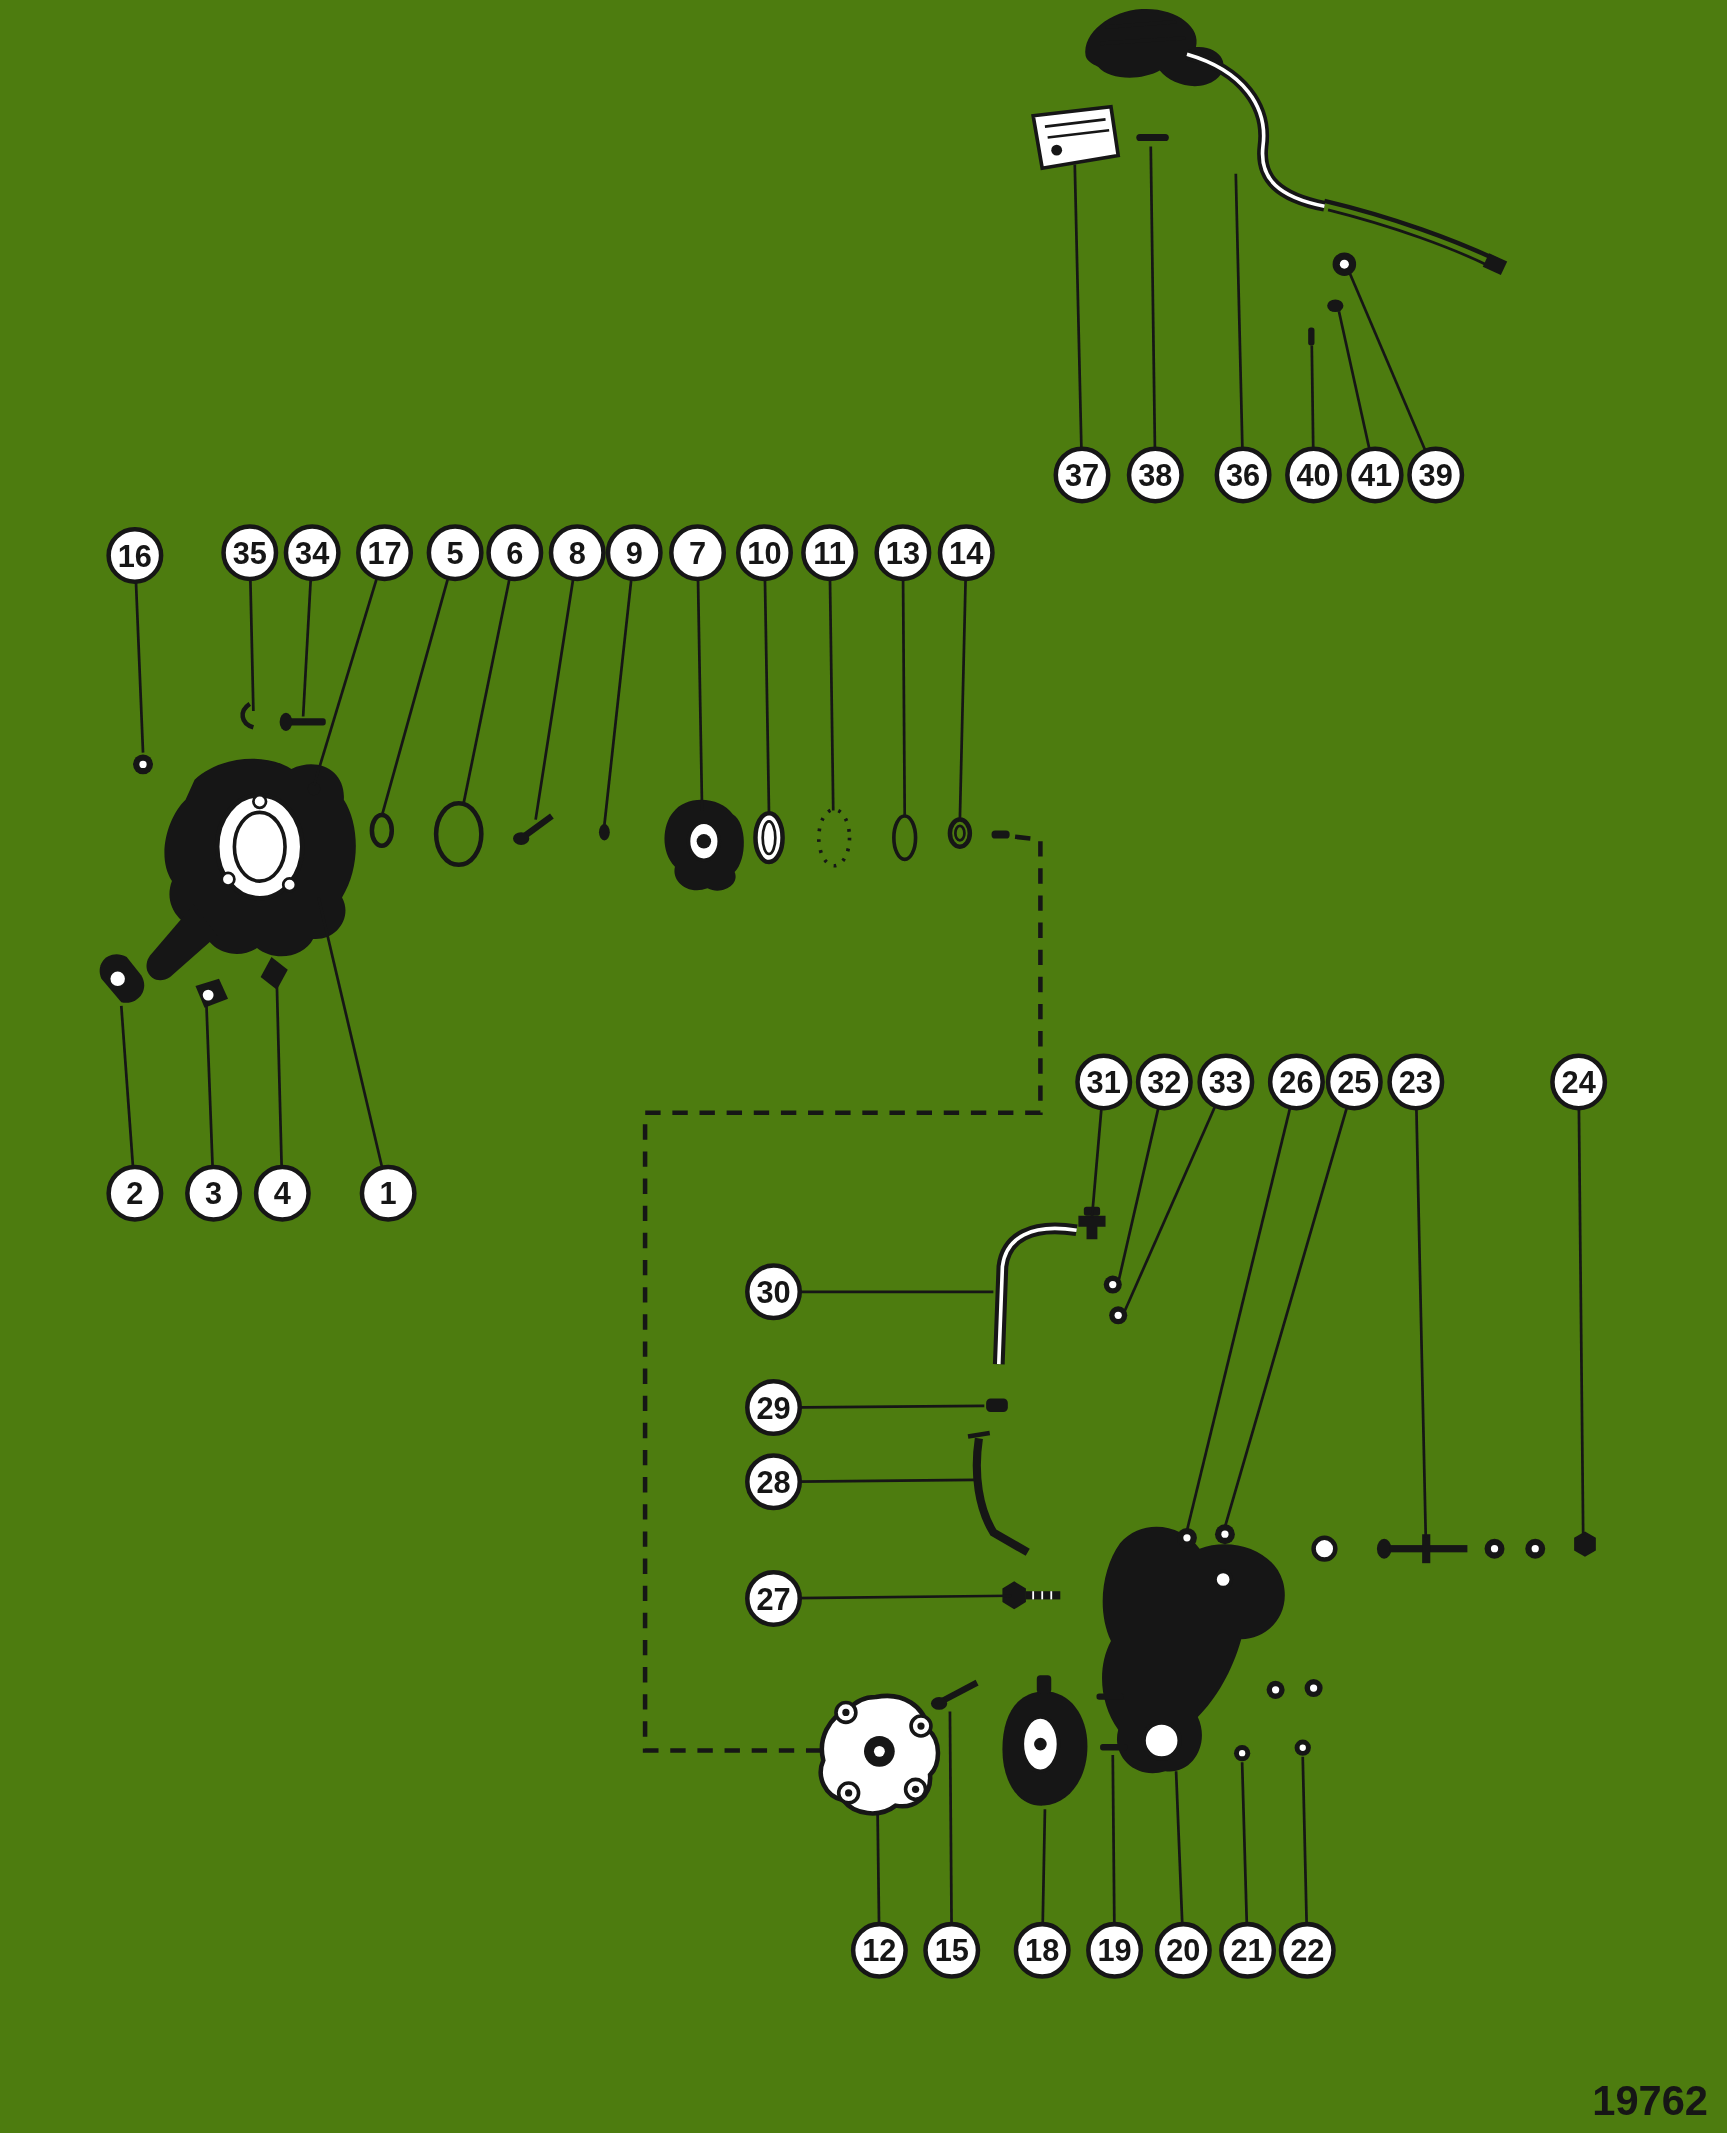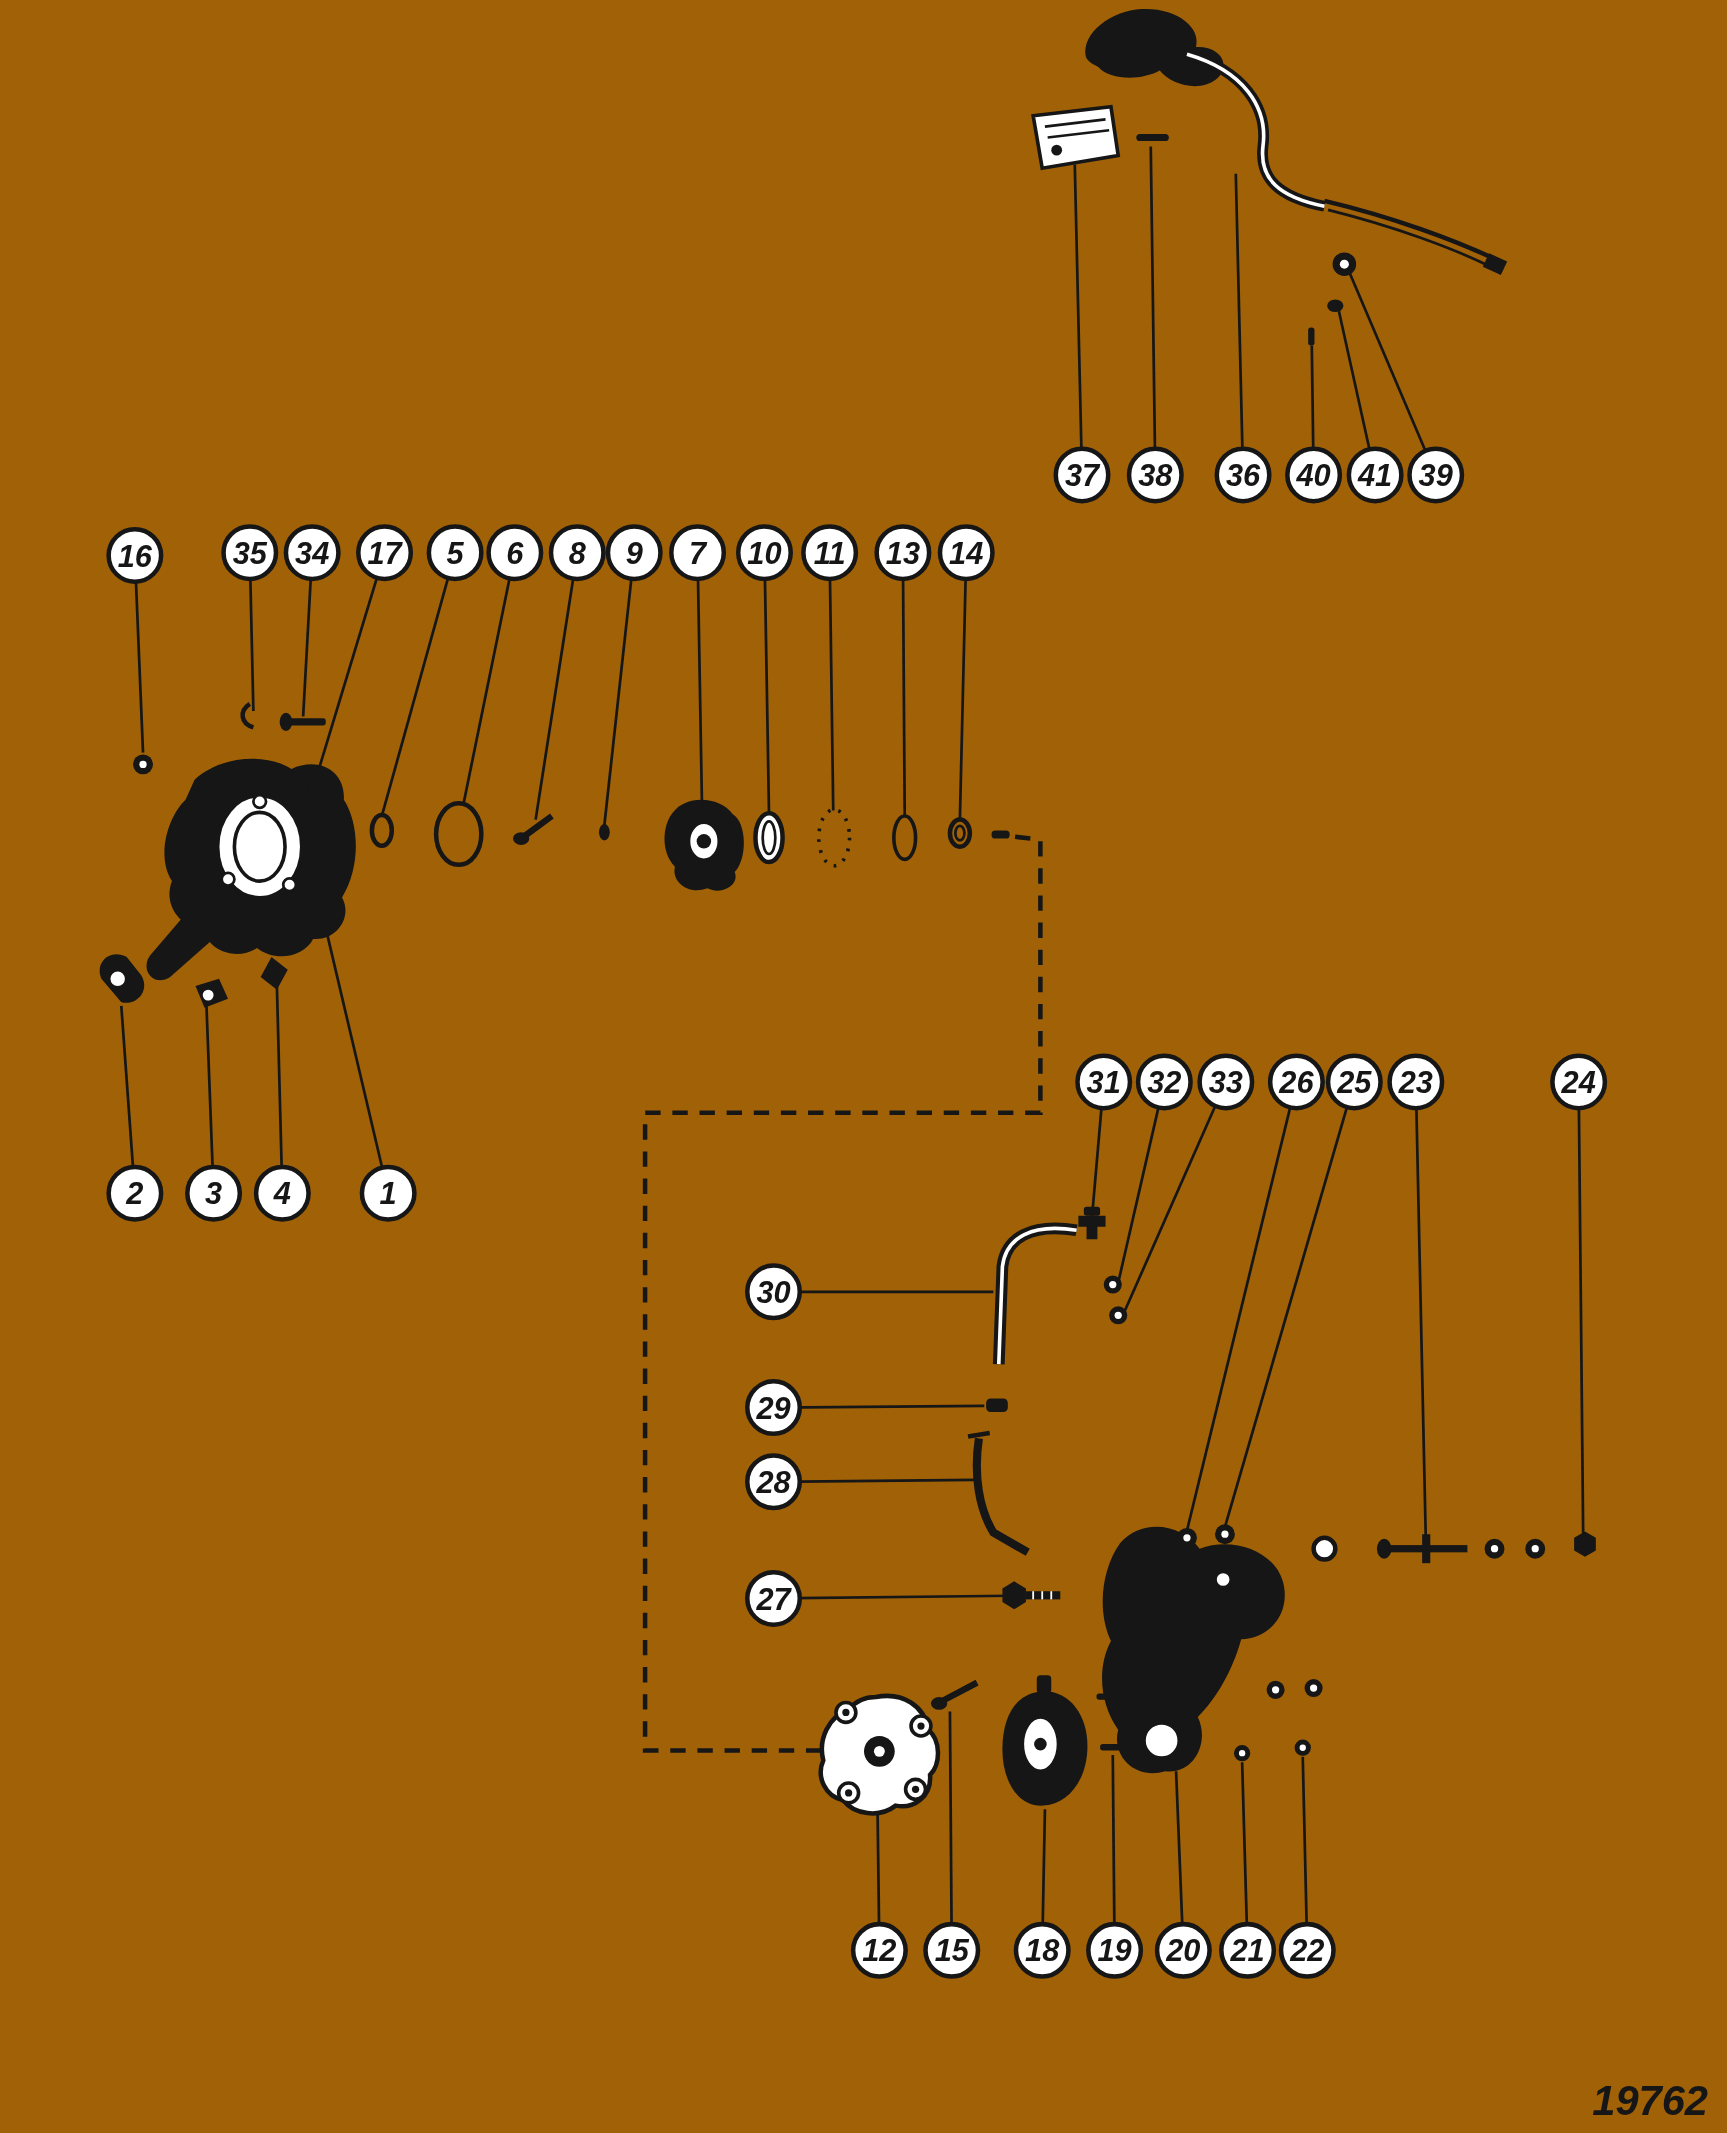--- a/index.html
+++ b/index.html
@@ -4,23 +4,22 @@
 <style>
   html, body {
     margin: 0;
     padding: 0;
     background: #ffffff;
   }
   #page {
     position: relative;
     width: 1728px;
     height: 2134px;
-    background: #a16207;
+    background: #4d7c0f;
     overflow: hidden;
-    font-style: italic;
   }
   svg { display: block; }
   .ln { stroke: #161616; fill: none; }
   .dk { fill: #161616; stroke: none; }
   .wh { fill: #ffffff; stroke: #161616; }
   .leader { stroke: #161616; stroke-width: 3; fill: none; }
   .balloon-circle { fill: #ffffff; stroke: #161616; stroke-width: 5; }
   .balloon-num {
     font-family: "Liberation Sans", sans-serif;
     font-size: 34px;

